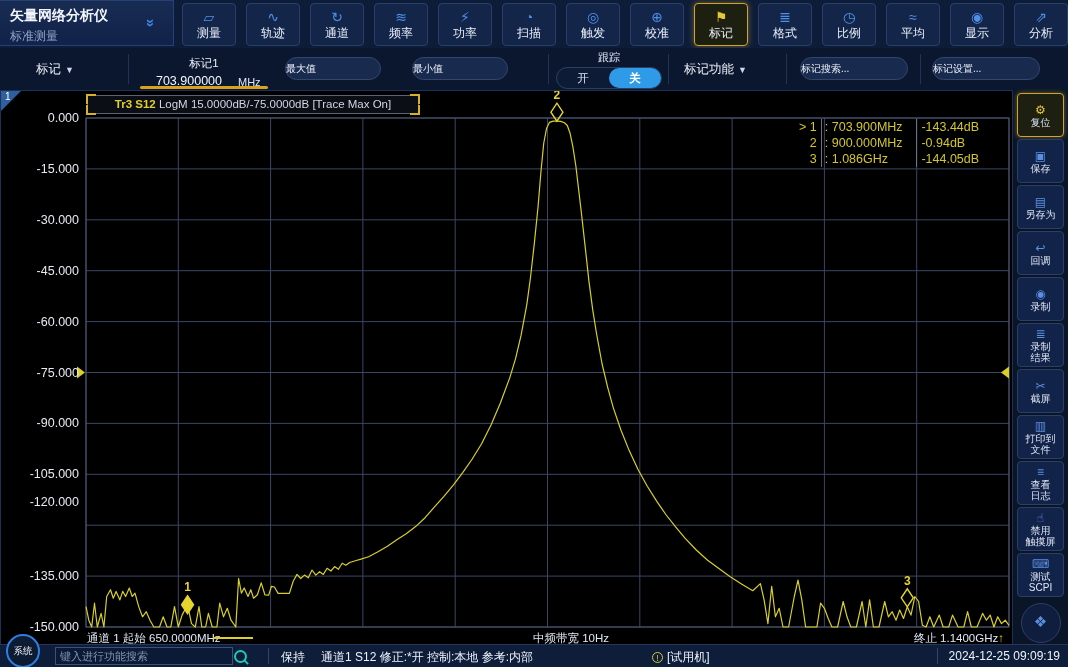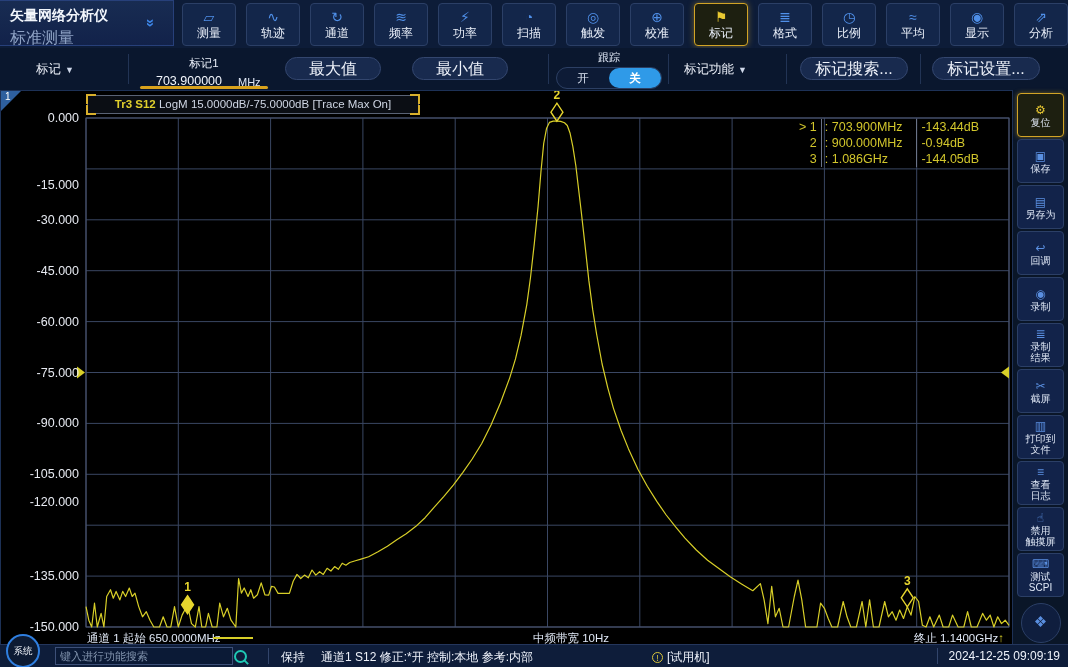--- a/index.html
+++ b/index.html
@@ -3,21 +3,21 @@
 <meta charset="utf-8">
 <style>
   html,body{margin:0;padding:0;background:#05090f;}
   #screen{position:relative;width:1068px;height:667px;background:#c2410c;overflow:hidden;
           font-family:"Liberation Sans","DejaVu Sans",sans-serif;color:#e8eef8;-webkit-font-smoothing:antialiased;}
   
   #top-bar{position:absolute;top:0;left:0;width:1068px;height:48px;background:#0d1c38;display:flex;}
   #title-block{width:182px;height:46px;background:linear-gradient(#182c52,#12224a);border:1px solid #27407a;
                border-left:none;box-sizing:border-box;position:relative;}
   #title-block .t{position:absolute;left:10px;top:6px;font-size:14px;font-weight:bold;color:#f2f6fc;}
-  #title-block .s{position:absolute;left:10px;top:27px;font-size:16px;color:#8fa3c5;}
+  #title-block .s{position:absolute;left:10px;top:27px;font-size:12px;color:#8fa3c5;}
   #collapse-chevron{position:absolute;right:10px;top:11px;width:24px;height:24px;border-radius:50%;
       color:#3d86e8;font-size:15px;font-weight:bold;text-align:center;line-height:22px;}
   #collapse-chevron span{display:inline-block;transform:rotate(90deg);}
   #toolbar-buttons{display:flex;gap:10px;margin-left:8px;align-items:flex-start;padding-top:3px;}
   .tb-btn{width:52px;height:41px;background:#13264a;border:1px solid #2b3f66;border-radius:4px;
           display:flex;flex-direction:column;align-items:center;justify-content:center;cursor:pointer;}
   .tb-btn .ico{height:17px;font-size:14px;line-height:17px;color:#4f8fe8;}
   .tb-btn .lbl{font-size:12px;color:#e8eef8;line-height:14px;}
   .tb-btn.active{background:#1d1f10;border:1px solid #d2a426;box-shadow:0 0 6px rgba(210,164,38,.5);}
   .tb-btn.active .ico{color:#e8c832;}
@@ -26,21 +26,21 @@
   #marker-bar .vdiv{position:absolute;top:6px;width:1px;height:30px;background:#223455;}
   .drop{position:absolute;font-size:12.5px;color:#eef2fa;cursor:pointer;}
   .drop .car{font-size:9px;color:#cfd8ea;margin-left:4px;}
   #marker1-block{position:absolute;left:140px;top:8px;width:128px;cursor:pointer;}
   #marker1-block .n{text-align:center;font-size:11.5px;color:#e8eef8;}
   #marker1-block .v{display:flex;margin-top:3px;font-size:12.5px;}
   #marker1-block .v .val{flex:1;text-align:center;color:#f2f6fc;}
   #marker1-block .v .unit{width:30px;font-size:11px;color:#dfe7f5;line-height:16px;}
   #m1-underline{position:absolute;left:140px;top:38px;width:128px;height:3px;background:#d9a21c;border-radius:2px;}
   .pill{position:absolute;top:9px;height:23px;background:#182a4e;border:1px solid #33466e;border-radius:12px;
-        font-size:16px;color:#eef2fa;text-align:center;line-height:22px;box-sizing:border-box;cursor:pointer;}
+        font-size:10px;color:#eef2fa;line-height:22px;box-sizing:border-box;cursor:pointer;}
   #tracking-group{position:absolute;left:556px;top:2px;width:106px;}
   #tracking-group .tl{text-align:center;font-size:11px;color:#dfe7f5;}
   #tracking-toggle{margin-top:2px;height:20px;background:#0d1b36;border:1px solid #2c3f63;border-radius:11px;
         display:flex;cursor:pointer;}
   #tracking-toggle span{width:52px;font-size:11.5px;text-align:center;line-height:20px;color:#dfe7f5;}
   #tracking-toggle .sel{background:#2f9ae8;border-radius:10px;color:#ffffff;font-weight:bold;}
   
   #chart{position:absolute;top:90px;left:0;width:1013px;height:555px;background:#000;
          border:1px solid #1d3156;box-sizing:border-box;}
   #chan-badge{position:absolute;left:0;top:0;width:20px;height:20px;background:#2e5f9e;
@@ -231,21 +231,21 @@
           <span class="c3">-0.94dB</span>
         </div>
         <div class="mt-row">
           <span class="c1">3</span>
           <span class="c2">: 1.086GHz</span>
           <span class="c3">-144.05dB</span>
         </div>
       </div>
     <div id="y-labels">
         <div class="ylab" style="top: 19px; text-align: right;">0.000</div>
-        <div class="ylab" style="top: 69.9px; margin-top: 16px;">-15.000</div>
+        <div class="ylab" style="top: 69.9px;">-15.000</div>
         <div class="ylab" style="top: 120.8px;">-30.000</div>
         <div class="ylab" style="top: 171.7px;">-45.000</div>
         <div class="ylab" style="top: 222.6px;">-60.000</div>
         <div class="ylab" style="top: 273.5px;">-75.000</div>
         <div class="ylab" style="top: 324.4px;">-90.000</div>
         <div class="ylab" style="top: 375.3px;">-105.000</div>
         <div class="ylab" style="top: 403px;">-120.000</div>
         <div class="ylab" style="top: 477.1px;">-135.000</div>
         <div class="ylab" style="top: 528px;">-150.000</div>
       </div>

